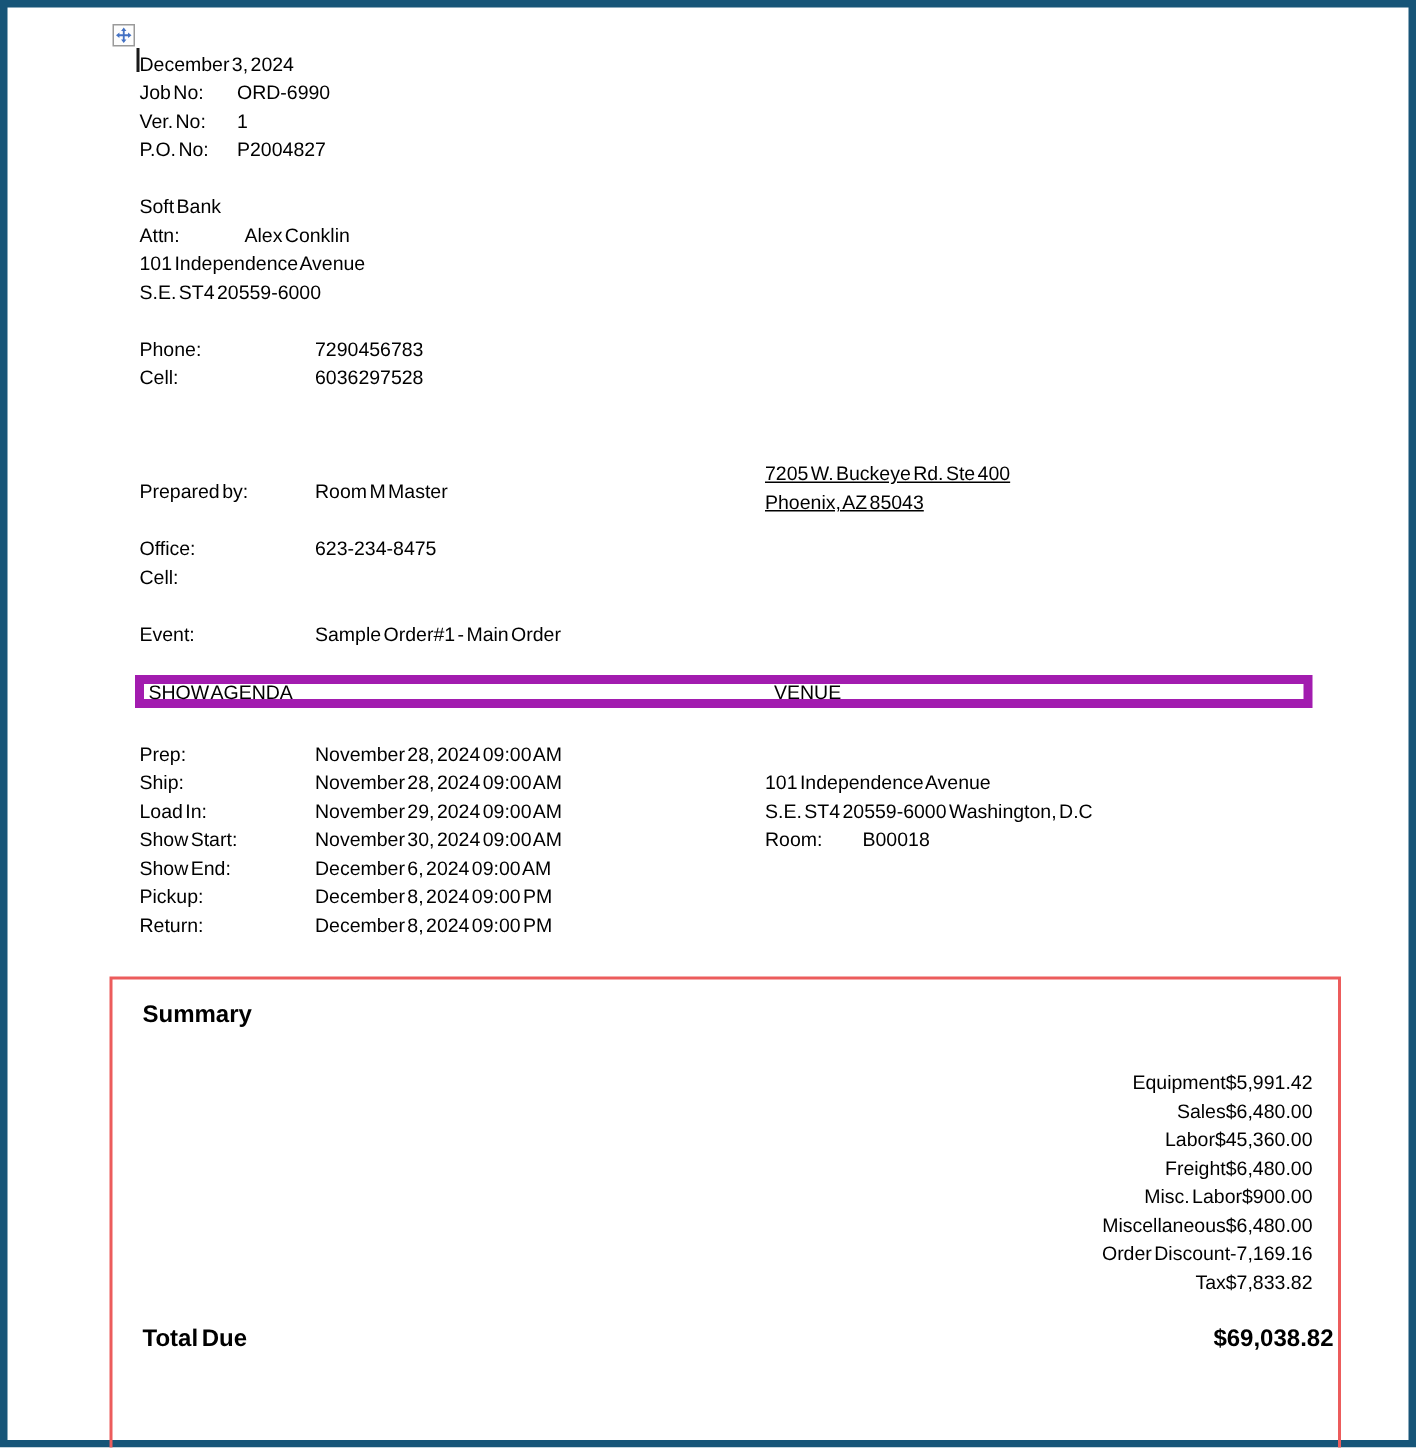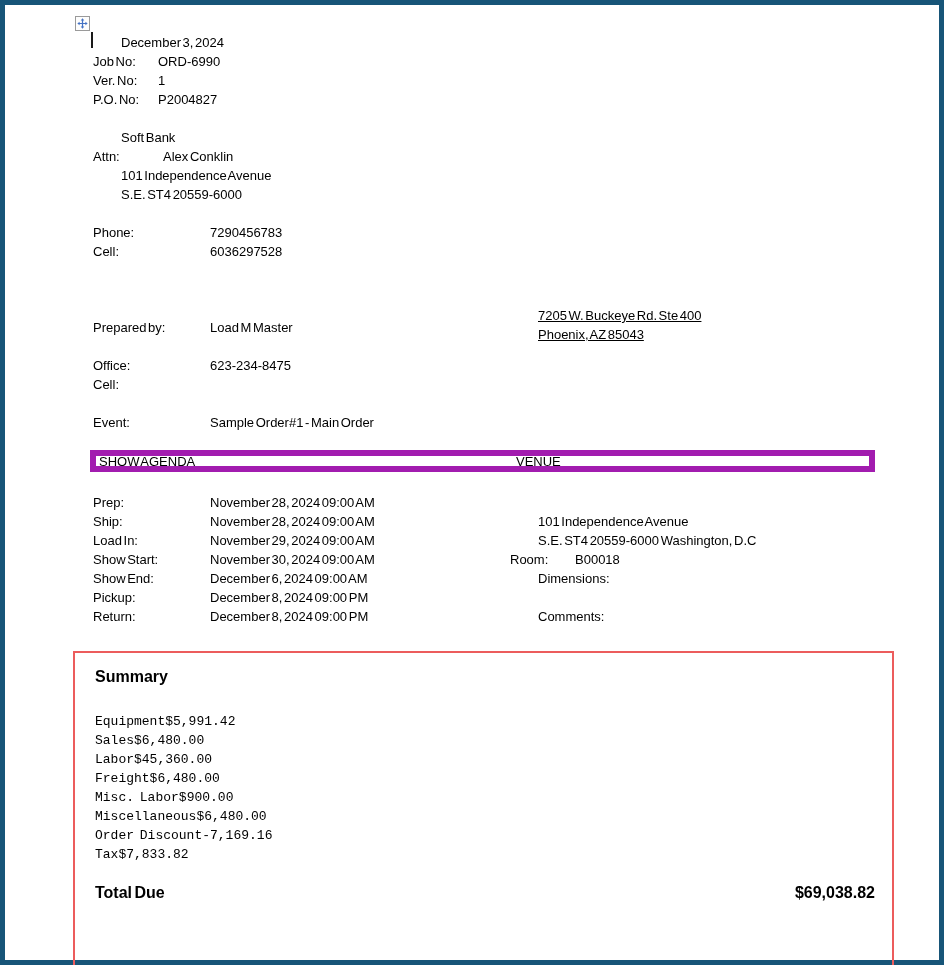--- a/index.html
+++ b/index.html
@@ -8,21 +8,21 @@
     font-family:"Liberation Sans","DejaVu Sans",sans-serif;
     font-size:13px;color:#000;word-spacing:-2px;
   }
   .frame{position:absolute;inset:0;border:5px solid #175578;pointer-events:none;box-sizing:border-box;}
   .abs{position:absolute;}
   .block{line-height:19px;}
   .row{display:flex;line-height:19px;height:19px;white-space:nowrap;}
   .lbl{flex:0 0 117px;}
   .lbl-65{flex:0 0 65px;}
   .lbl-70{flex:0 0 70px;}
-  .line{line-height:19px;height:19px;white-space:nowrap;padding-left:28px;}
+  .line{line-height:19px;height:19px;white-space:nowrap;}
   
   .move-handle{
     left:75px;top:16px;width:15px;height:15px;background:#fdfdfd;
     border:1px solid #9a9a9a;display:flex;align-items:center;justify-content:center;
     box-sizing:border-box;cursor:move;
   }
   .caret{left:91px;top:32px;width:2px;height:16px;background:#1a1a1a;}
   
   .agenda-box{
     left:90px;top:450px;width:785px;height:22px;border:6px solid #a21caf;
@@ -30,23 +30,23 @@
   }
   .agenda-box .h-left{margin-left:3px;}
   .agenda-box .h-right{position:absolute;left:420px;}
   
   .summary-box{
     left:73px;top:651px;width:821px;height:352px;border:2px solid #ec5c5c;
     box-sizing:border-box;
   }
   .summary-title{position:absolute;left:20px;top:15px;font-size:16px;font-weight:bold;}
   .summary-rows{position:absolute;left:20px;right:17px;top:59px;}
-  .srow{display:flex;justify-content:flex-start;line-height:19px;height:19px;font-family:Liberation Mono, monospace;}
+  .srow{display:flex;justify-content:flex-end;line-height:19px;height:19px;}
   .total-row{
-    position:absolute;left:20px;right:17px;top:231px;display:flex;
+    position:absolute;left:20px;right:3px;top:231px;display:flex;
     justify-content:space-between;font-size:16px;font-weight:bold;
   }
 </style>
 </head>
 <body>
 
 <div class="frame"></div>
 
 <div class="abs move-handle">
   <span style="display:flex;">
@@ -91,21 +91,21 @@
   </div>
   <div class="row">
     <span class="lbl">Cell:</span>
     <span>6036297528</span>
   </div>
 </div>
 
 <div class="abs block" style="left:93px;top:318px;">
   <div class="row">
     <span class="lbl">Prepared by:</span>
-    <span>Load M Master</span>
+    <span>Room M Master</span>
   </div>
   <div class="row">
     <span class="lbl"></span>
     <span></span>
   </div>
   <div class="row">
     <span class="lbl">Office:</span>
     <span>623-234-8475</span>
   </div>
   <div class="row">
@@ -161,23 +161,21 @@
 </div>
 
 <div class="abs block" style="left:510px;top:493px;">
   <div class="line"></div>
   <div class="line">101 Independence Avenue</div>
   <div class="line">S.E. ST4 20559-6000 Washington, D.C</div>
   <div class="row">
     <span class="lbl-65">Room:</span>
     <span>B00018</span>
   </div>
-  <div class="line">Dimensions:</div>
   <div class="line"></div>
-  <div class="line">Comments:</div>
 </div>
 
 <div class="abs summary-box">
   <div class="summary-title">Summary</div>
   <div class="summary-rows">
     <div class="srow">
       <span>Equipment</span>
       <span>$5,991.42</span>
     </div>
     <div class="srow">

